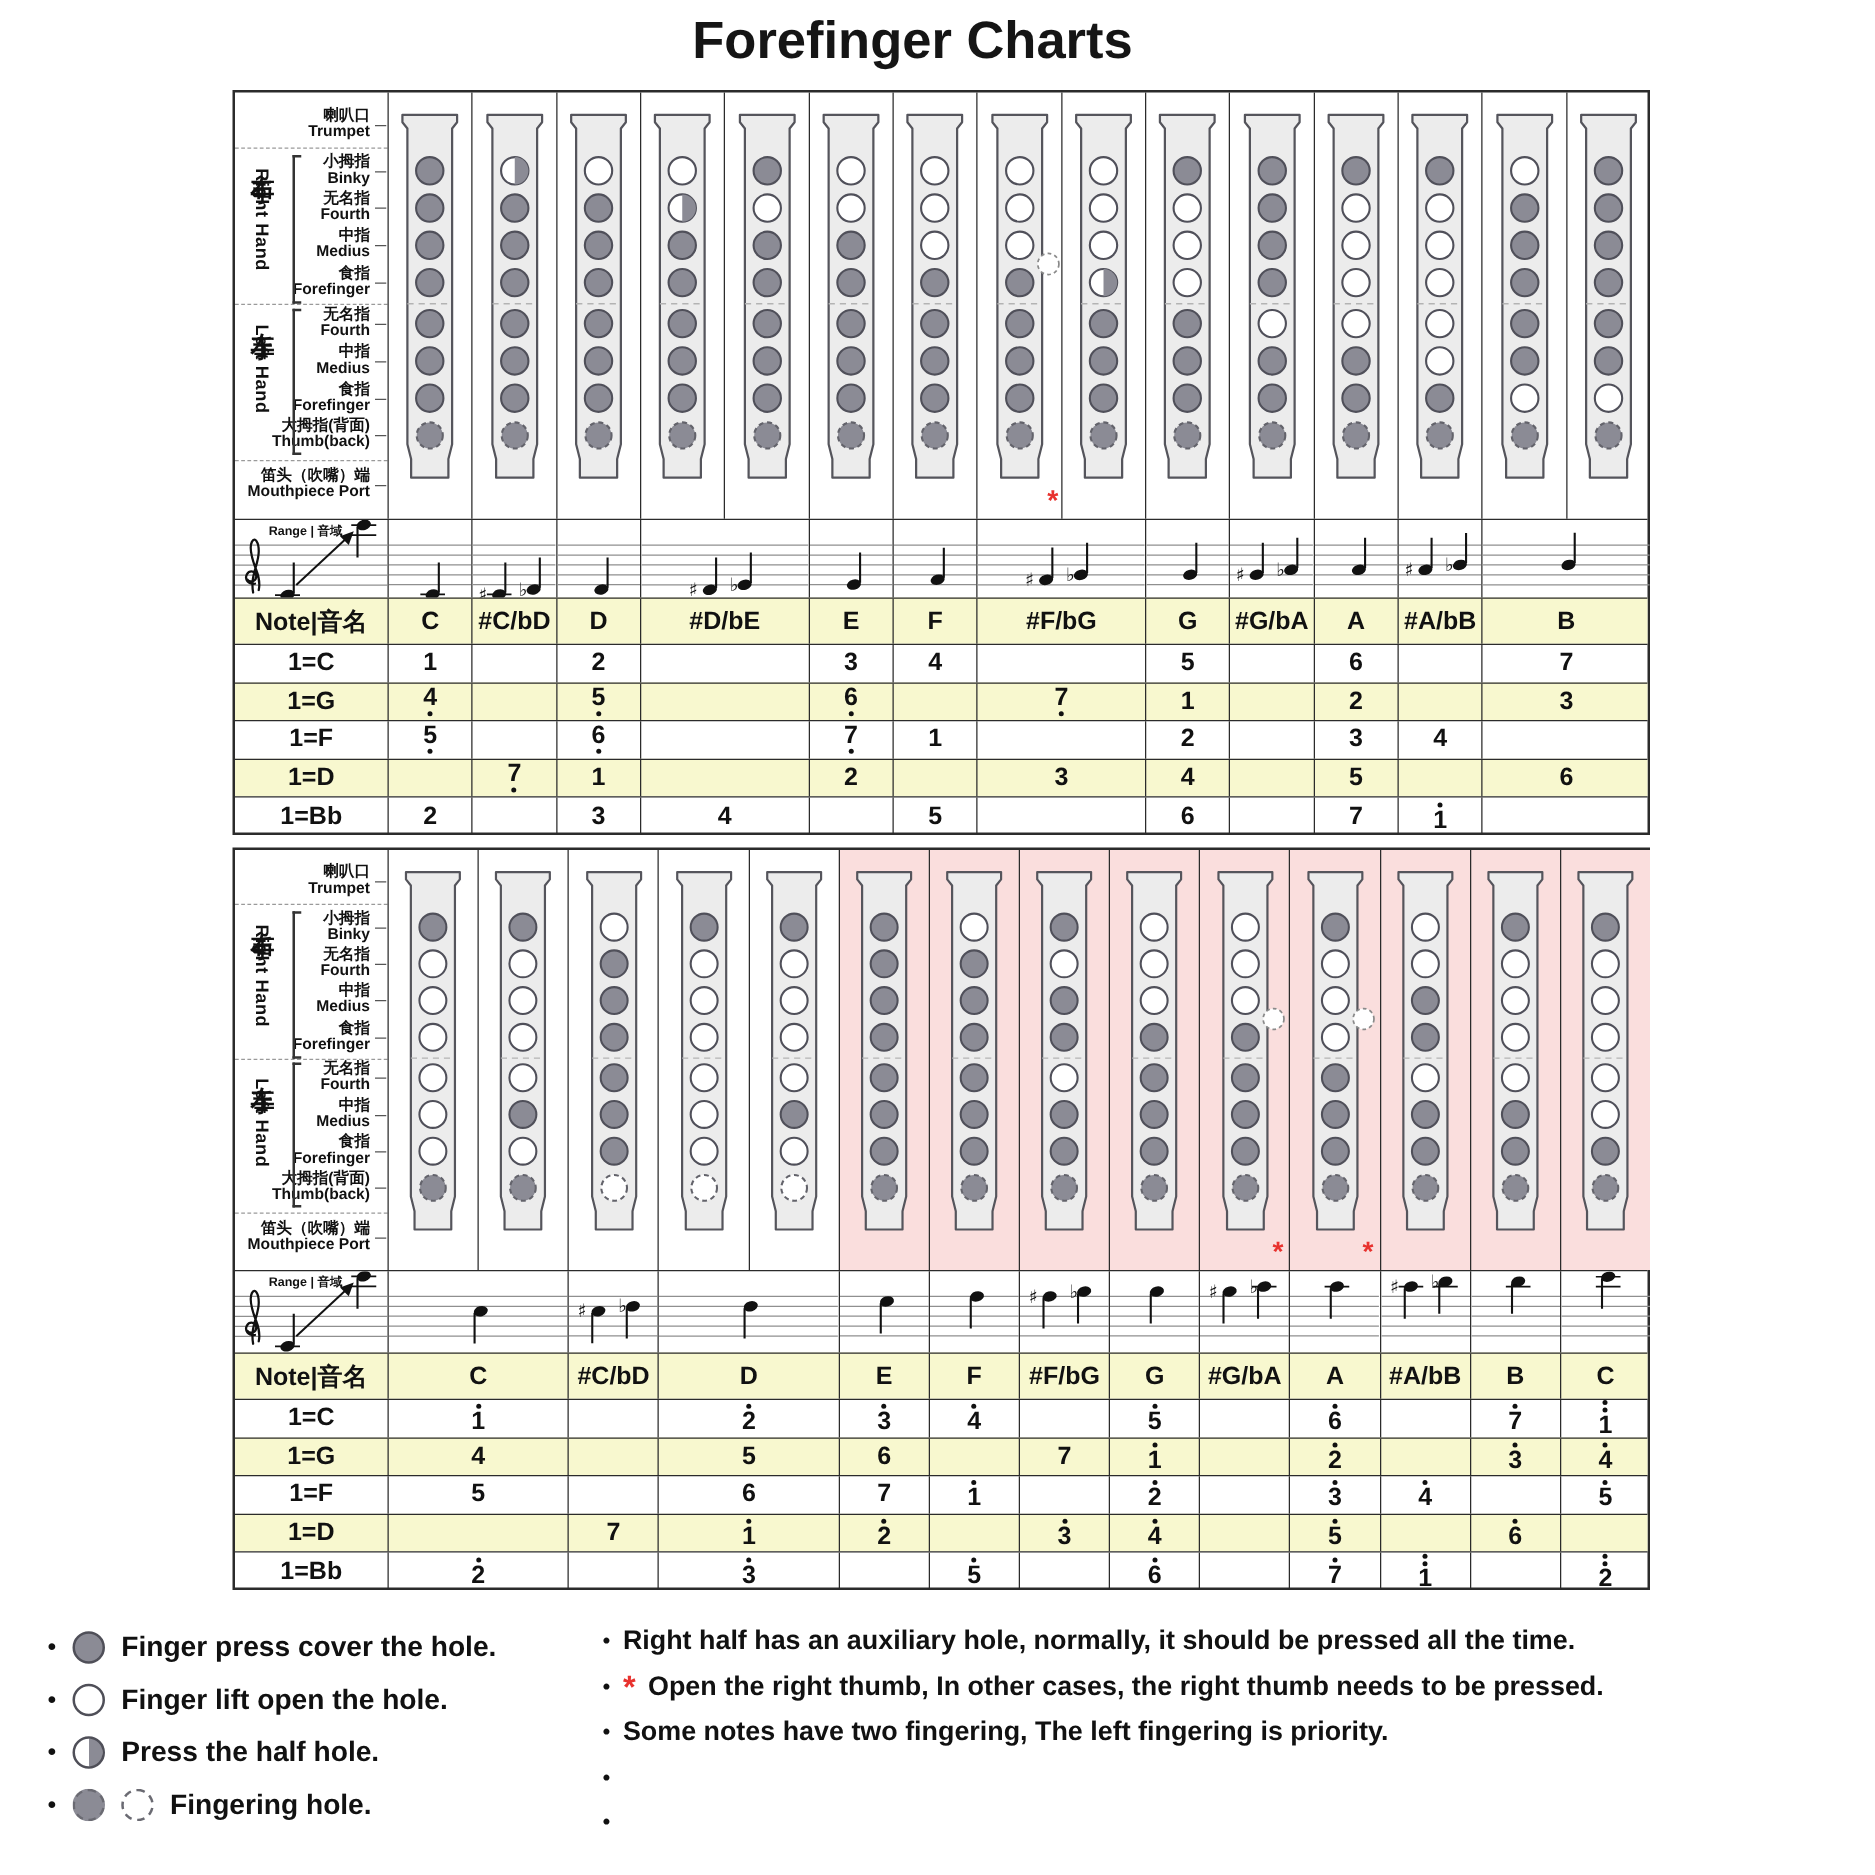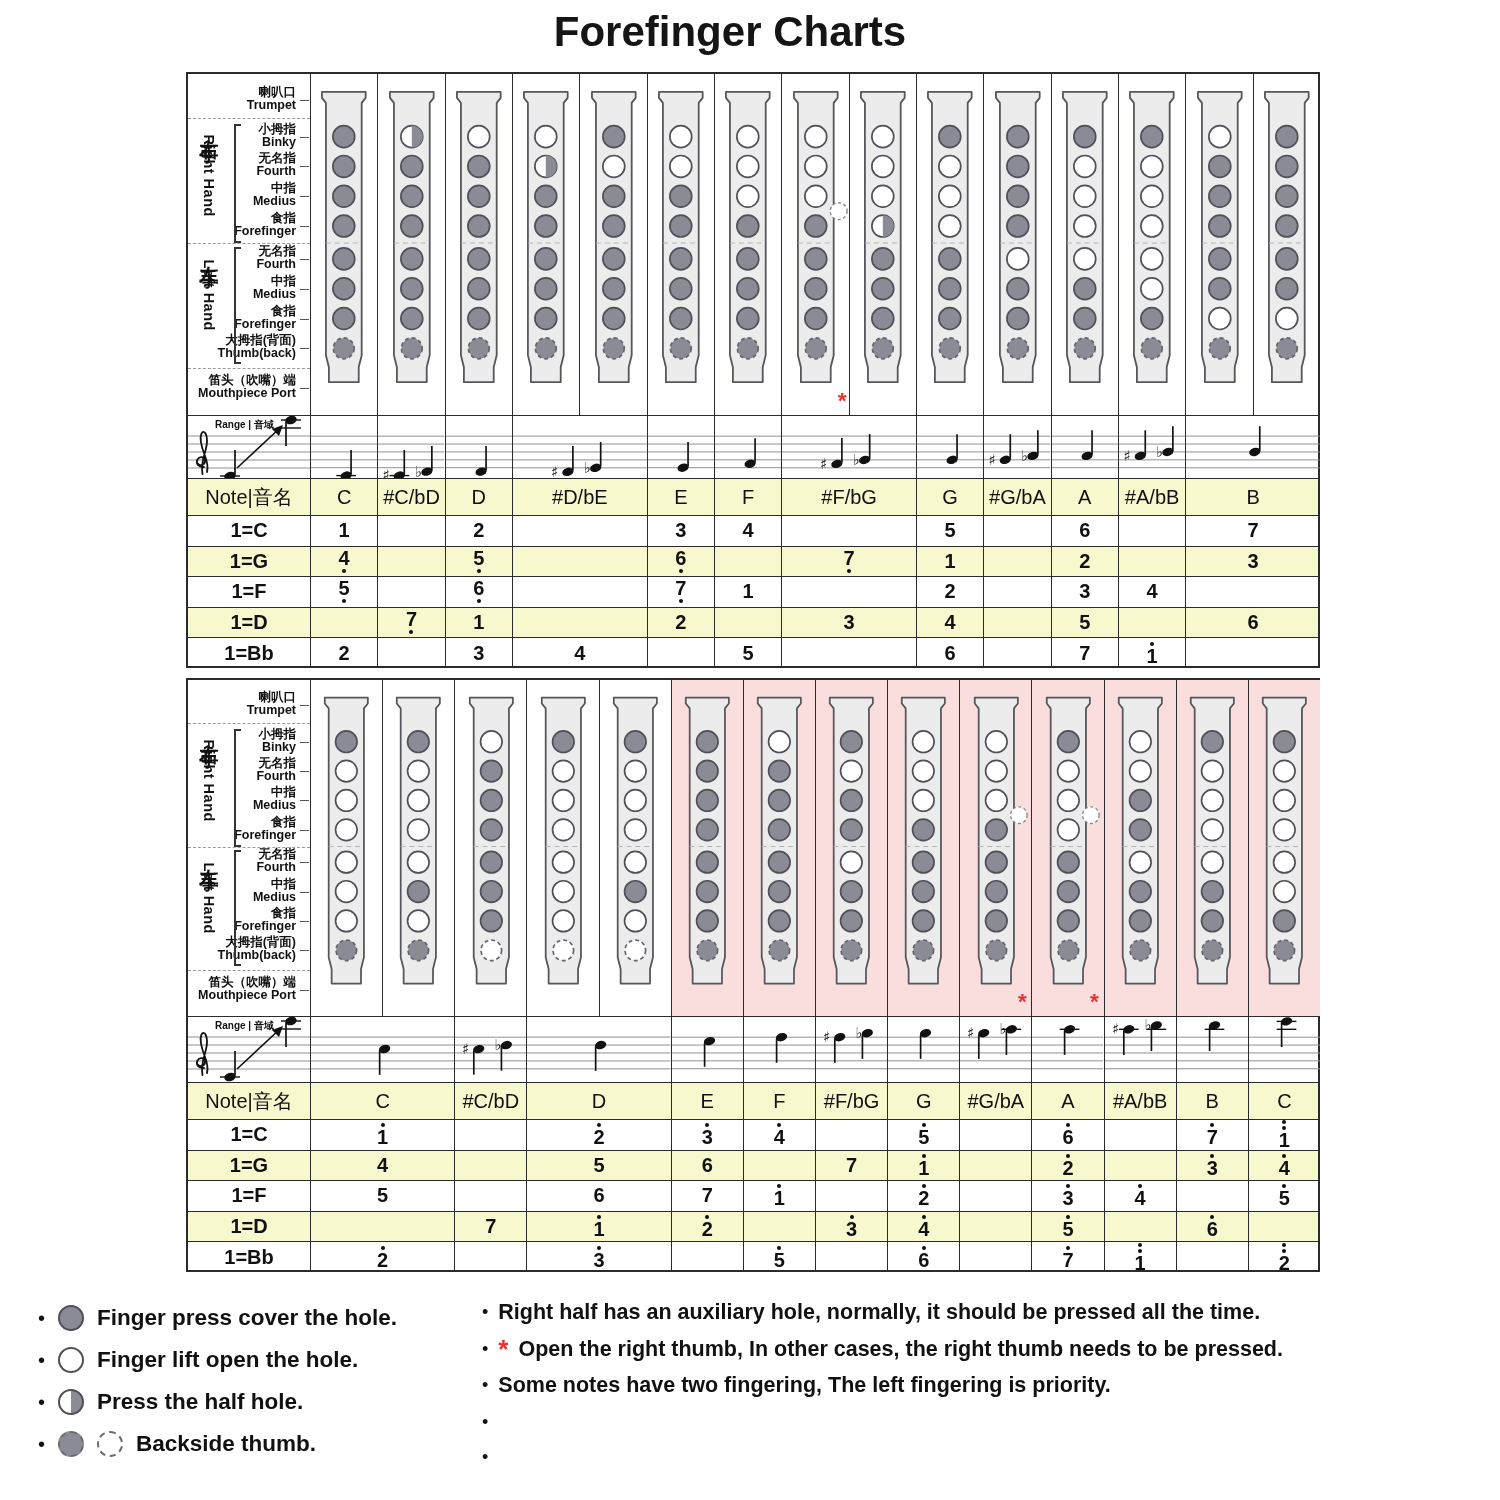--- a/index.html
+++ b/index.html
@@ -13,21 +13,21 @@
   .col{position:relative;display:flex;box-sizing:border-box;border-left:1.8px solid #2b2b2b;}
   .col.red{background:#fadedd;}
   .slot{position:relative;flex:1;display:flex;justify-content:center;align-items:flex-start;box-sizing:border-box;}
   .slot + .slot{border-left:1.8px solid #2b2b2b;}
   .tube-svg{display:block;height:100%;}
   .staff-row,.thead-row,.key-row{display:flex;border-top:1.8px solid #2b2b2b;box-sizing:border-box;}
   .cell{box-sizing:border-box;display:flex;align-items:center;justify-content:center;overflow:hidden;}
   .cell.bl{border-left:1.8px solid #2b2b2b;}
   .thead-row{background:#f8f8cf;}
   .key-row.alt{background:#f8f8cf;}
-  .hdr{font-size:20px;font-weight:normal;}
+  .hdr{font-size:20px;font-weight:bold;}
   .klabel{font-size:20px;font-weight:bold;}
   .jp{display:flex;flex-direction:column;align-items:center;justify-content:center;line-height:1;}
   .jnum{font-size:20px;font-weight:bold;line-height:19px;}
   .jdot{width:4px;height:4px;border-radius:50%;background:#111;margin:1px auto;}
   
   .sl{position:absolute;right:14px;text-align:right;line-height:13px;}
   .sl .zh{font-size:12.5px;font-weight:600;}
   .sl .en{font-size:12.5px;font-weight:600;}
   .tick{position:absolute;right:1px;width:9px;border-top:1.6px solid #555;}
   .dashsep{position:absolute;left:0;width:100%;border-top:1.5px dashed #9a9a9a;}
@@ -1526,21 +1526,21 @@
       </div>
       <div class="lli">
         <span class="bullet">•</span>
         <span class="cicon half"></span>
         <span class="txt">Press the half hole.</span>
       </div>
       <div class="lli">
         <span class="bullet">•</span>
         <span class="cicon dashf"></span>
         <span class="cicon dasho"></span>
-        <span class="txt">Backside thumb.</span>
+        <span class="txt">Fingering hole.</span>
       </div>
     </div>
   <div id="legend-right">
       <div class="rli">
         <span class="bullet">•</span>
         <span class="txt">Right half has an auxiliary hole, normally, it should be pressed all the time.</span>
       </div>
       <div class="rli">
         <span class="bullet">•</span>
         <span class="star">*</span>

